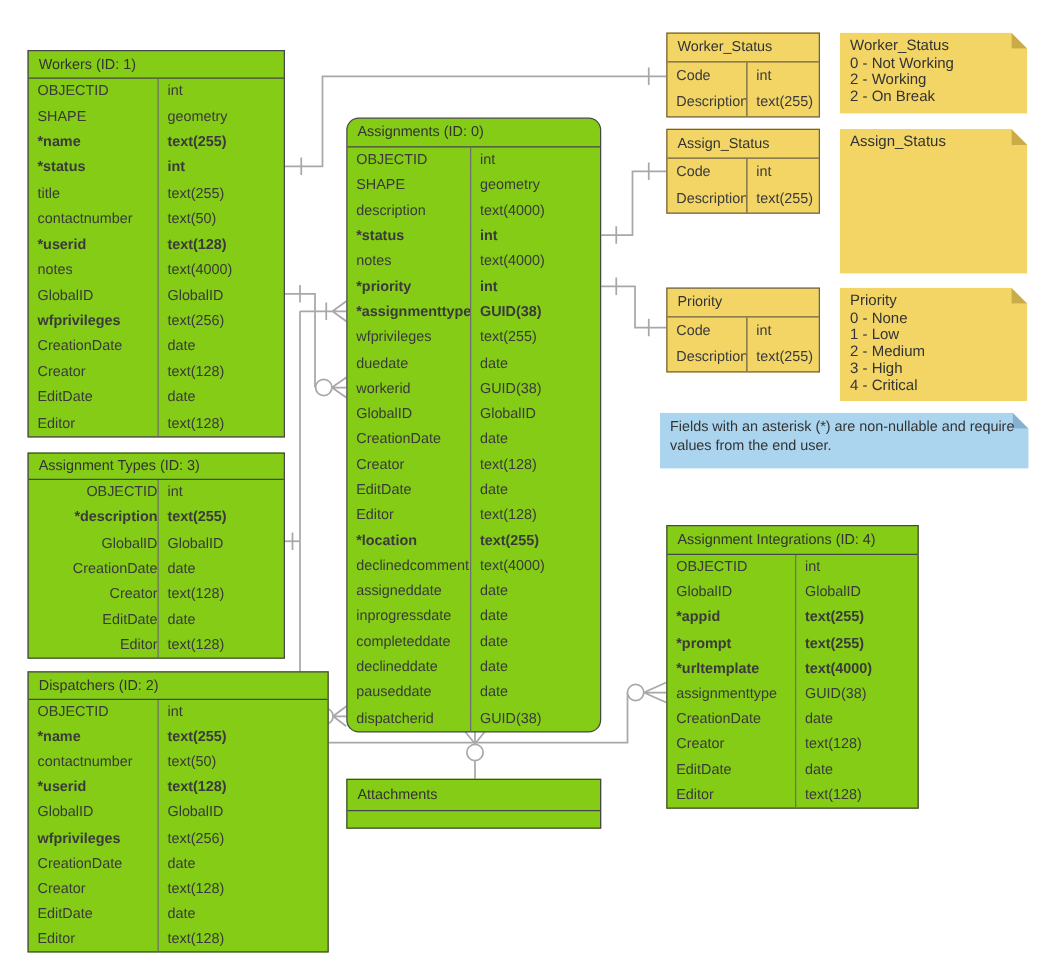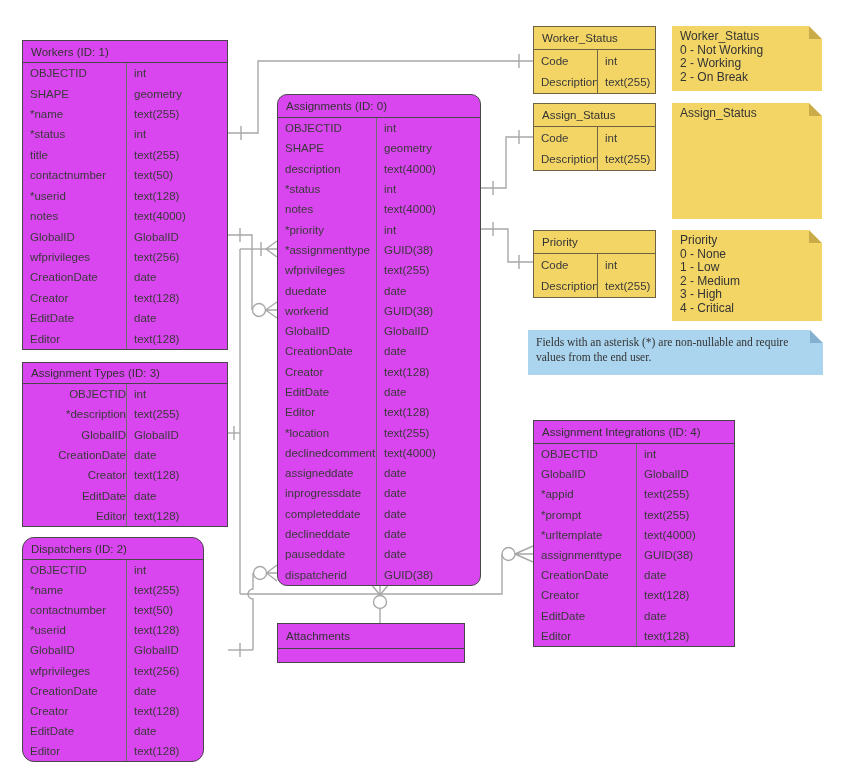--- a/index.html
+++ b/index.html
@@ -1,50 +1,50 @@
 <!DOCTYPE html>
 <html><head>
 <meta charset="utf-8">
 <style>
   html,body{margin:0;padding:0;background:#ffffff;}
   #canvas{position:relative;width:850px;height:783px;background:#ffffff;overflow:hidden;
           font-family:"Liberation Sans",sans-serif;}
   #wires{position:absolute;left:0;top:0;width:850px;height:783px;}
 
   
-  .etable{position:absolute;background:#d946ef;border:1.5px solid #474747;box-sizing:border-box;color:#3a3a3a;}
+  .etable{position:absolute;background:#84cc16;border:1.5px solid #474747;box-sizing:border-box;color:#3a3a3a;}
   .etable .hdr{display:flex;align-items:center;padding-left:8px;border-bottom:1.5px solid #474747;
                font-size:11.5px;color:#333;white-space:nowrap;}
   .trow{display:flex;align-items:center;font-size:11.5px;white-space:nowrap;}
   .cname{padding-left:7px;box-sizing:border-box;flex:none;overflow:hidden;}
   .ctype{padding-left:7px;border-left:1px solid #6f6f6f;align-self:stretch;display:flex;align-items:center;flex:1;overflow:hidden;}
-  .bold{font-weight:normal;}
+  .bold{font-weight:bold;}
 
   #t-workers{left:22px;top:40px;width:206px;}   #t-workers .hdr{height:21px} #t-workers .trow{height:20.43px} #t-workers .cname{width:103px}
   #t-atypes{left:22px;top:362px;width:206px;text-align:right;}   #t-atypes .hdr{height:20px}  #t-atypes .trow{height:20.3px}   #t-atypes .cname{width:103px}
-  #t-disp{left:22px;top:537px;width:182px;border-radius:12px;}     #t-disp .hdr{height:21px}    #t-disp .trow{height:20.1px}     #t-disp .cname{width:103px}
+  #t-disp{left:22px;top:537px;width:241px;}     #t-disp .hdr{height:21px}    #t-disp .trow{height:20.1px}     #t-disp .cname{width:103px}
   #t-assign{left:277px;top:94px;width:204px;border-radius:10px;}   #t-assign .hdr{height:22px}  #t-assign .trow{height:20.3px}   #t-assign .cname{width:98px}
-  #t-attach{left:277px;top:623px;width:188px;}  #t-attach .hdr{height:24px}  #t-attach .rows{height:13px}
+  #t-attach{left:277px;top:623px;width:204px;}  #t-attach .hdr{height:24px}  #t-attach .rows{height:13px}
   #t-integr{left:533px;top:420px;width:202px;}  #t-integr .hdr{height:22px}  #t-integr .trow{height:20.2px}   #t-integr .cname{width:102px}
 
   .lookup{background:#F3D566;border-color:#6d6243;}
   .lookup .hdr{border-bottom-color:#6d6243;}
   .lookup .ctype{border-left-color:#6d6243;}
   #t-wstat{left:533px;top:26px;width:123px;}  #t-astat{left:533px;top:103px;width:123px;}  #t-prio{left:533px;top:230px;width:123px;}
   #t-wstat .hdr,#t-astat .hdr,#t-prio .hdr{height:22px}
   #t-wstat .trow,#t-astat .trow,#t-prio .trow{height:21.5px}
   #t-wstat .cname,#t-astat .cname,#t-prio .cname{width:63px}
 
   
   .note{position:absolute;box-sizing:border-box;color:#333;padding:4px 8px 0 8px;font-size:12px;line-height:13.6px;
         clip-path:polygon(0 0,calc(100% - 13px) 0,100% 13px,100% 100%,0 100%);}
   .note::before{content:"";position:absolute;top:0;right:0;width:13px;height:13px;
         background:rgba(92,70,0,0.28);clip-path:polygon(0 0,100% 100%,0 100%);}
   .sticky{background:#F3D566;}
-  .blue{background:#ABD4EE;font-size:11.5px;line-height:15px;padding-top:5px;font-family:Liberation Serif, serif;}
+  .blue{background:#ABD4EE;font-size:11.5px;line-height:15px;padding-top:5px;}
   .blue::before{background:rgba(0,51,102,0.22);}
   #n-wstat{left:672px;top:26px;width:150px;height:65px;}
   #n-astat{left:672px;top:103px;width:150px;height:116px;}
   #n-prio{left:672px;top:230px;width:150px;height:91px;}
   #n-ast{left:528px;top:330px;width:295px;height:45px;}
 </style>
 </head>
 <body>
 
 <div id="canvas">

